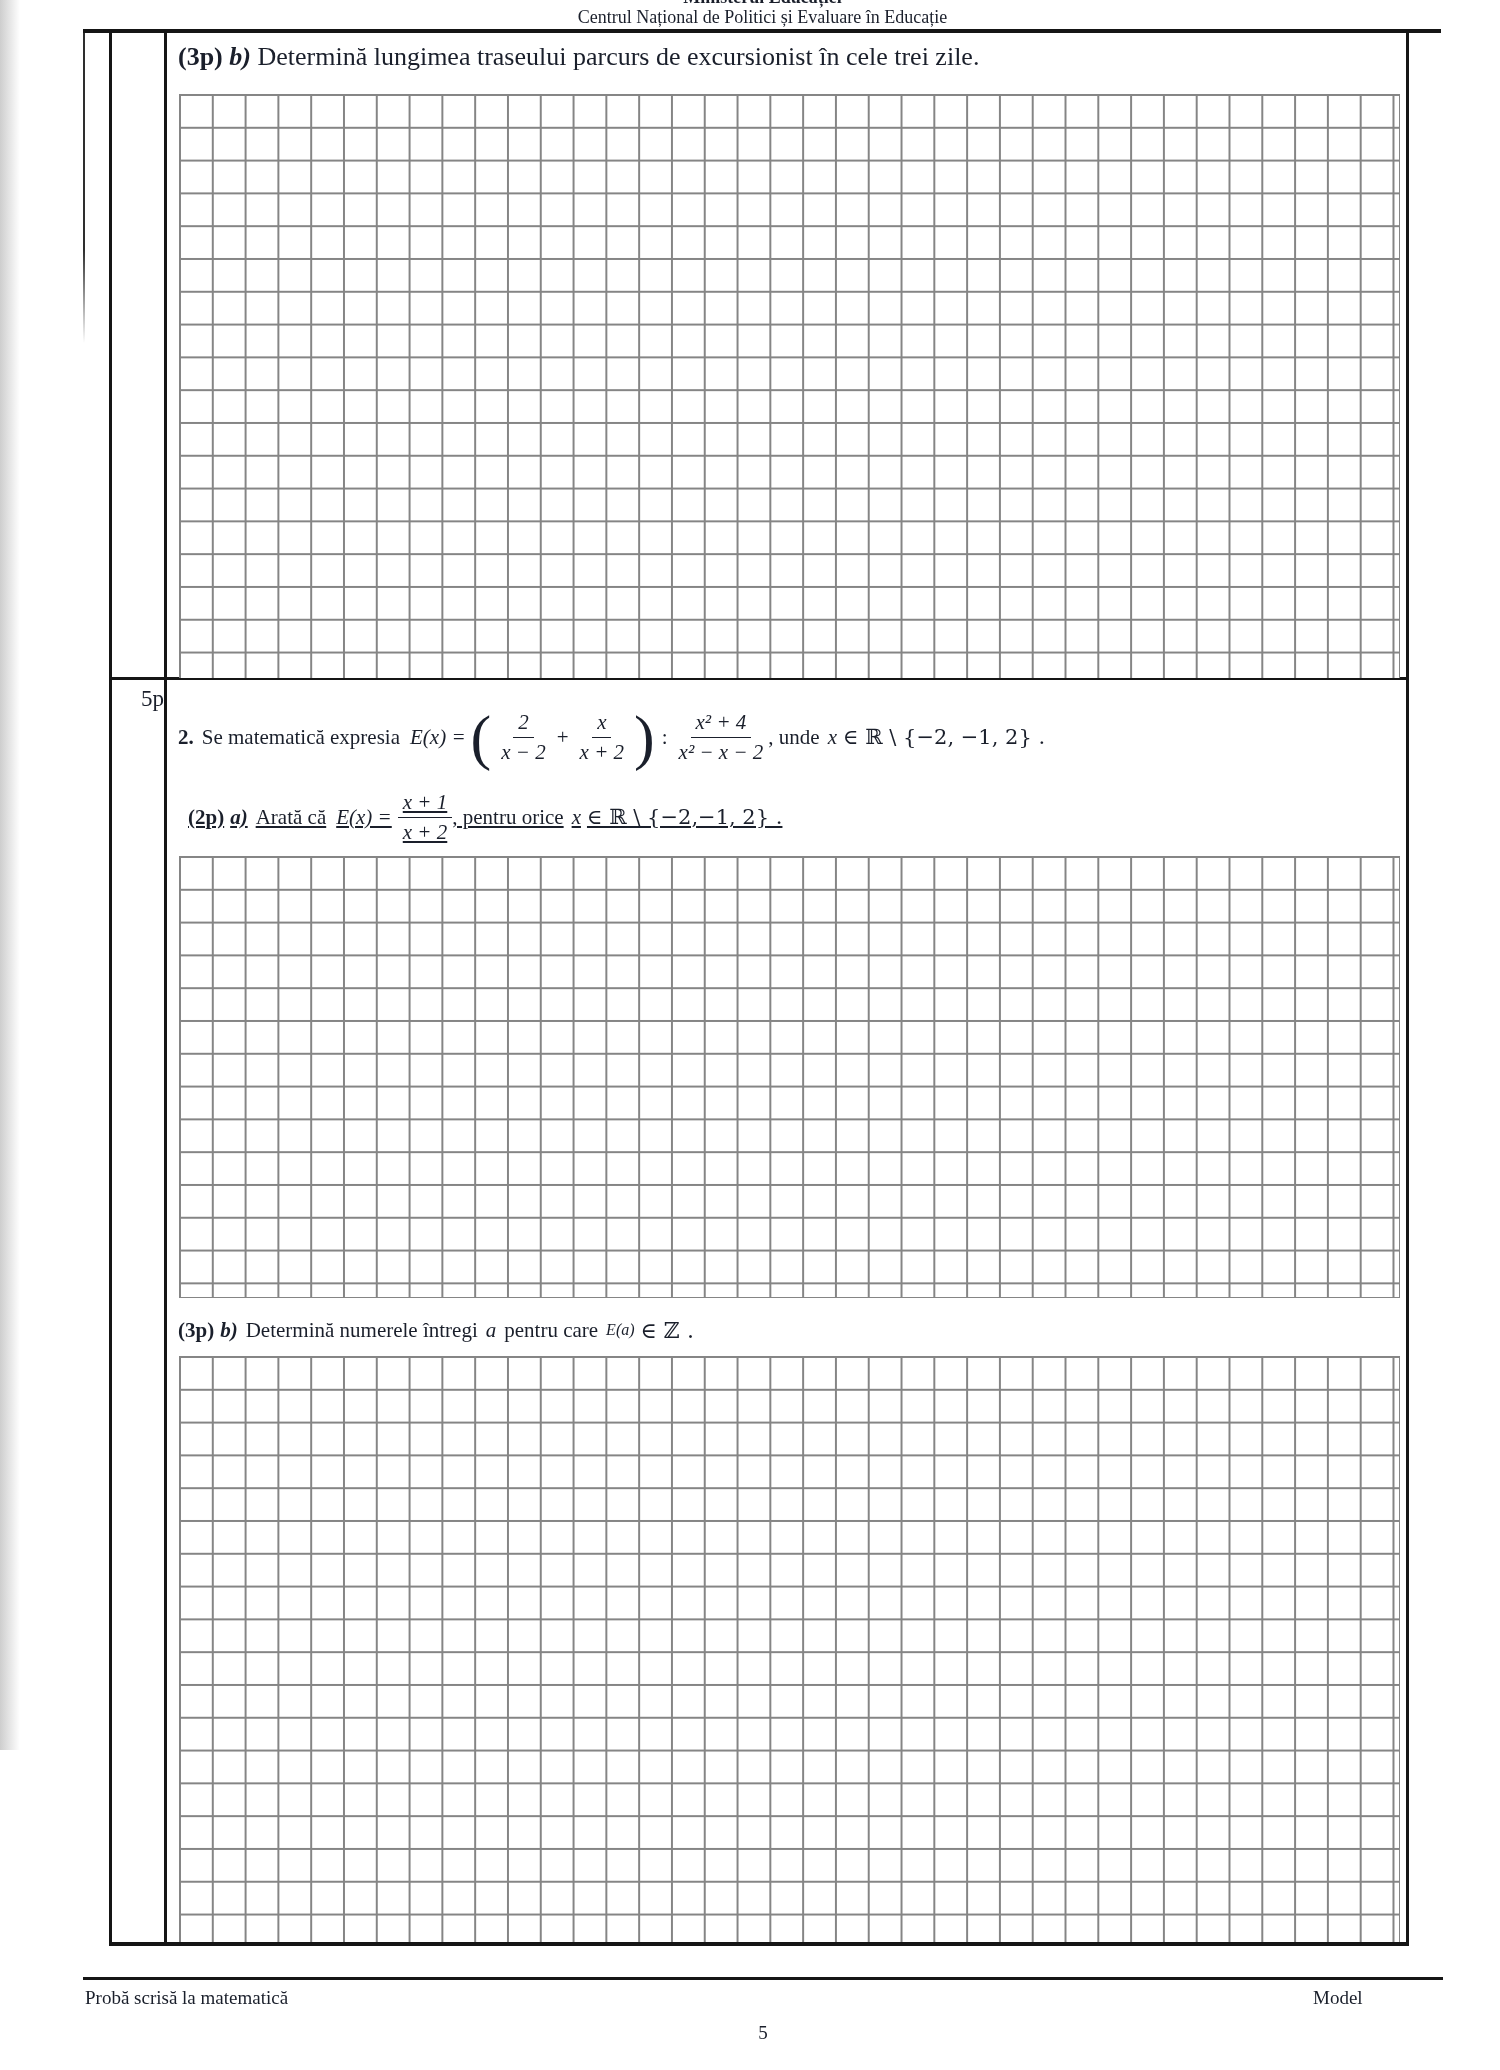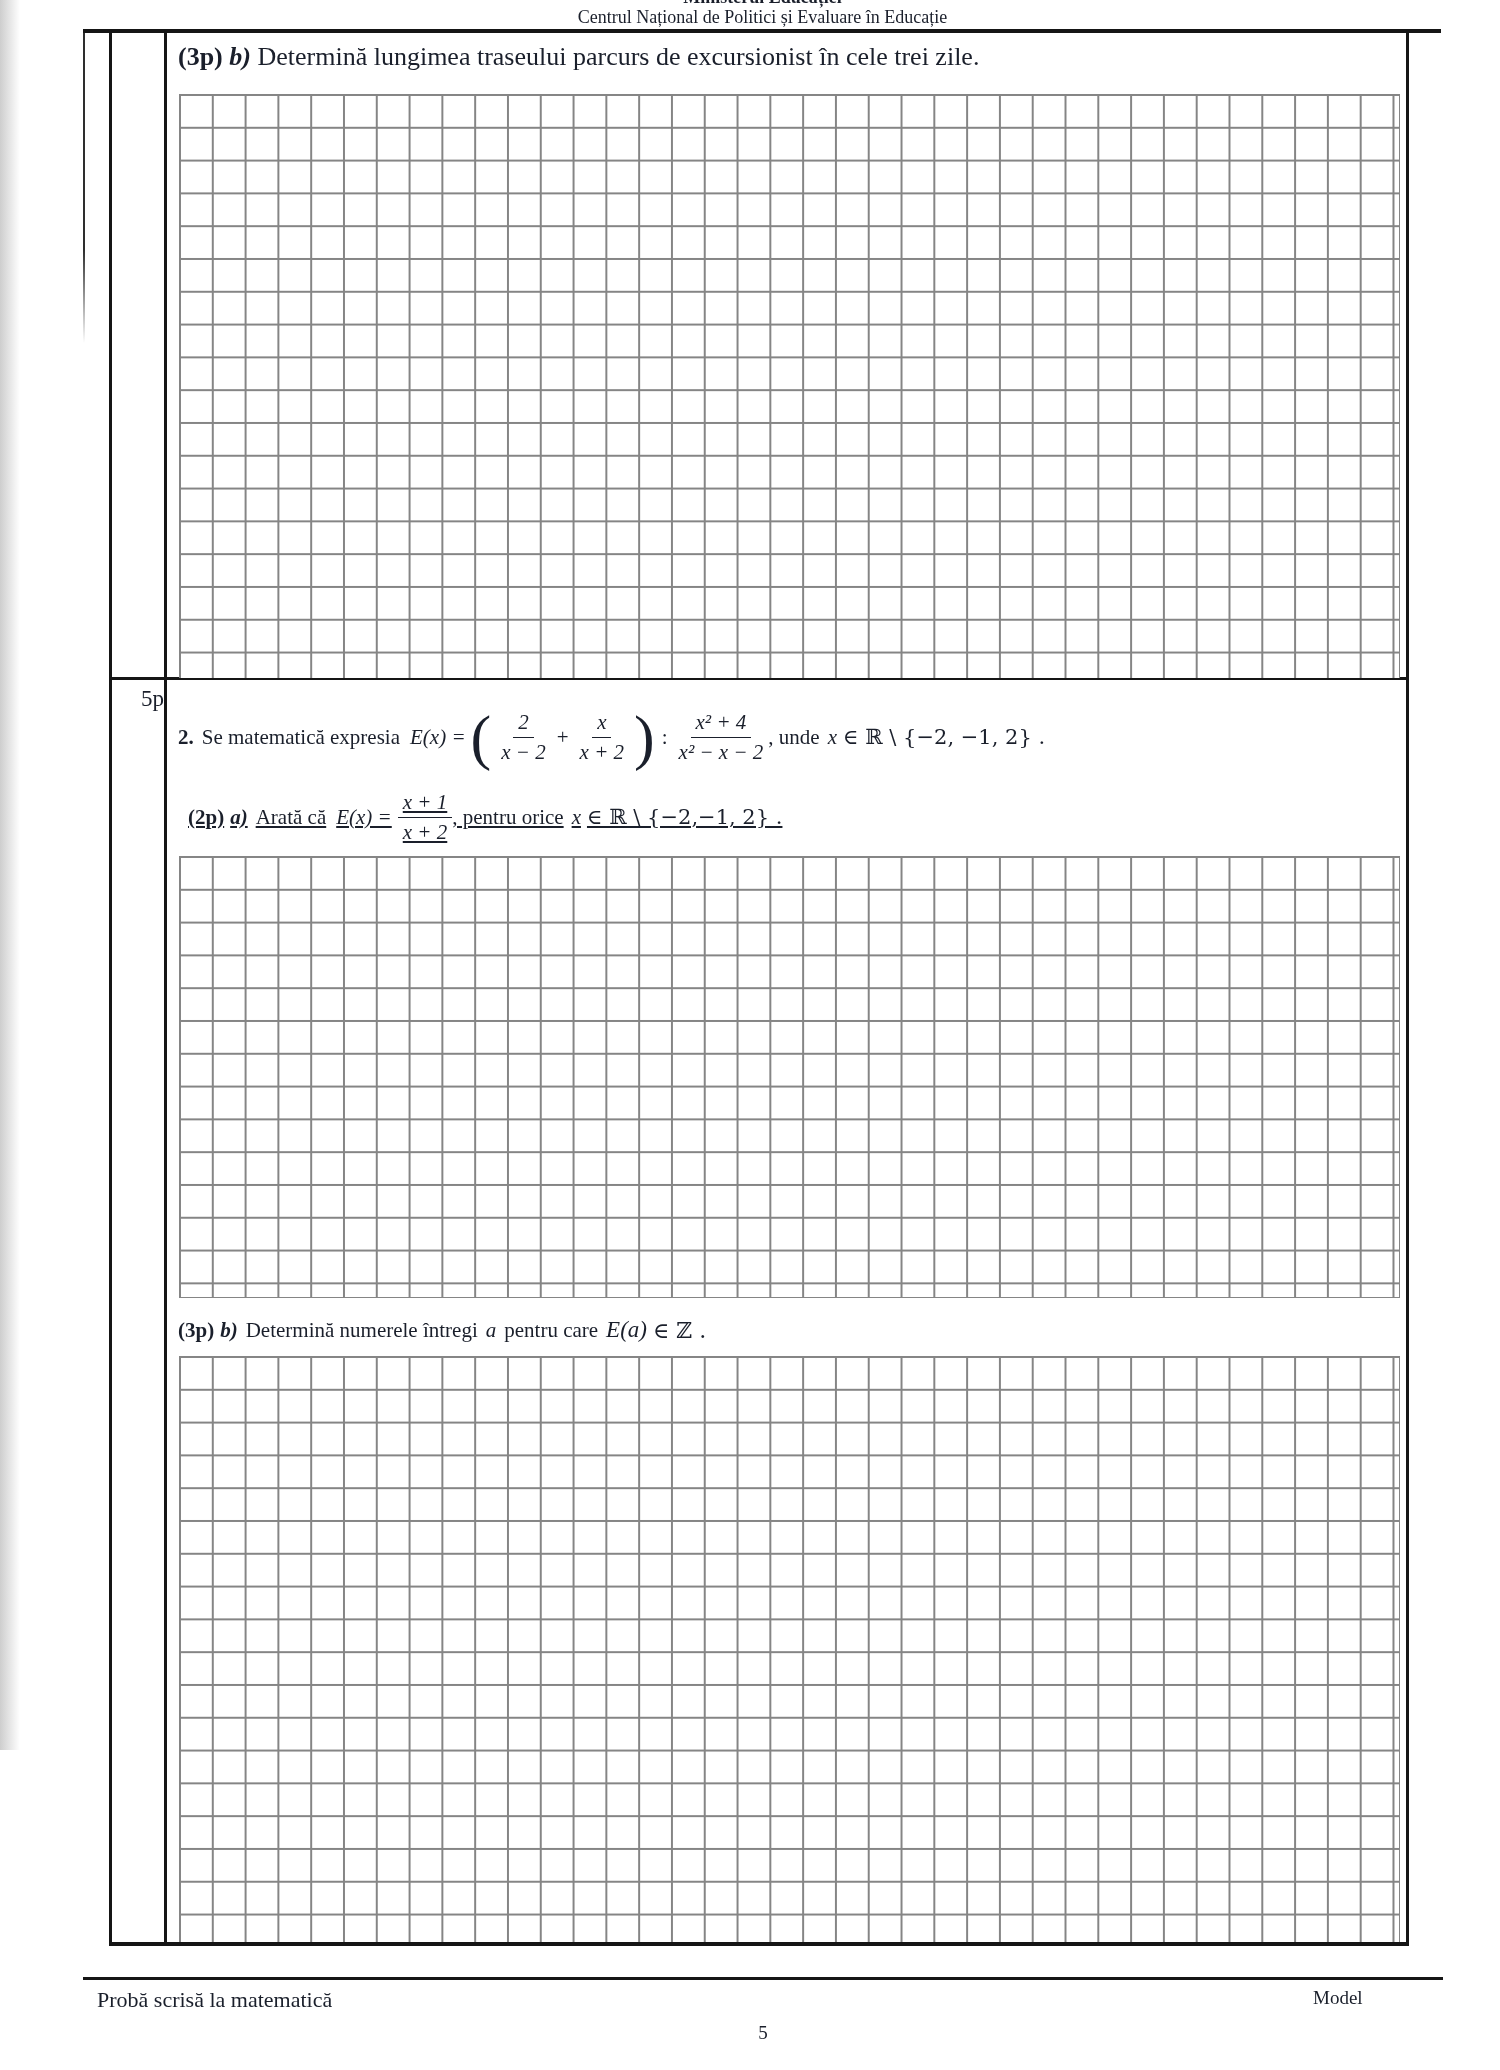--- a/index.html
+++ b/index.html
@@ -55,21 +55,21 @@
   .q2aline{left:188px;top:780px;height:74px;text-decoration:underline;}
   .q2bline{left:178px;top:1308px;height:44px;}
   .sym{font-family:"DejaVu Serif","DejaVu Sans",serif;}
   .frac{display:inline-flex;flex-direction:column;align-items:center;font-style:italic;line-height:1.15;}
   .frac .num{border-bottom:1.9px solid #1a1f2b;padding:0 5px 2px;}
   .frac .den{padding:2px 5px 0;}
   .bigp{font-size:62px;line-height:0;font-weight:400;padding:0 1px;}
   .ml4{margin-left:4px;} .ml6{margin-left:6px;} .ml8{margin-left:8px;} .ml10{margin-left:10px;}
   
   .foot-rule{left:83px;top:1977px;width:1360px;height:3px;}
-  .foot-left{left:97px;top:1987px;font-size:22px;}
+  .foot-left{left:85px;top:1987px;font-size:19px;}
   .foot-right{left:1313px;top:1987px;font-size:19px;text-align:right;}
   .page-num{left:83px;top:2022px;width:1360px;text-align:center;font-size:19px;}
 </style>
 </head>
 <body>
 
 <div class="abs edge-left"></div>
 <div class="abs artifact-line"></div>
 
 <div class="abs hdr-clip">
@@ -132,21 +132,21 @@
   <span class="sym ml6">∈ ℝ \ {−2,−1, 2} .</span>
 </div>
 <div class="abs grid grid2"></div>
 
 <div class="abs mline q2bline">
   <span class="b">(3p)</span>
   <span class="bi ml6">b)</span>
   <span class="ml8">Determină numerele întregi</span>
   <span class="it ml8">a</span>
   <span class="ml8">pentru care</span>
-  <span class="it ml8" style="font-size:23px;">E(a)</span>
+  <span class="it ml8" style="font-size:16px;">E(a)</span>
   <span class="sym ml6" style="font-size:22px;">∈ ℤ .</span>
 </div>
 <div class="abs grid grid3"></div>
 
 <div class="abs rule foot-rule"></div>
 <div class="abs foot-left">Probă scrisă la matematică</div>
 <div class="abs foot-right">Model</div>
 <div class="abs page-num">5</div>
 
 </body></html>

